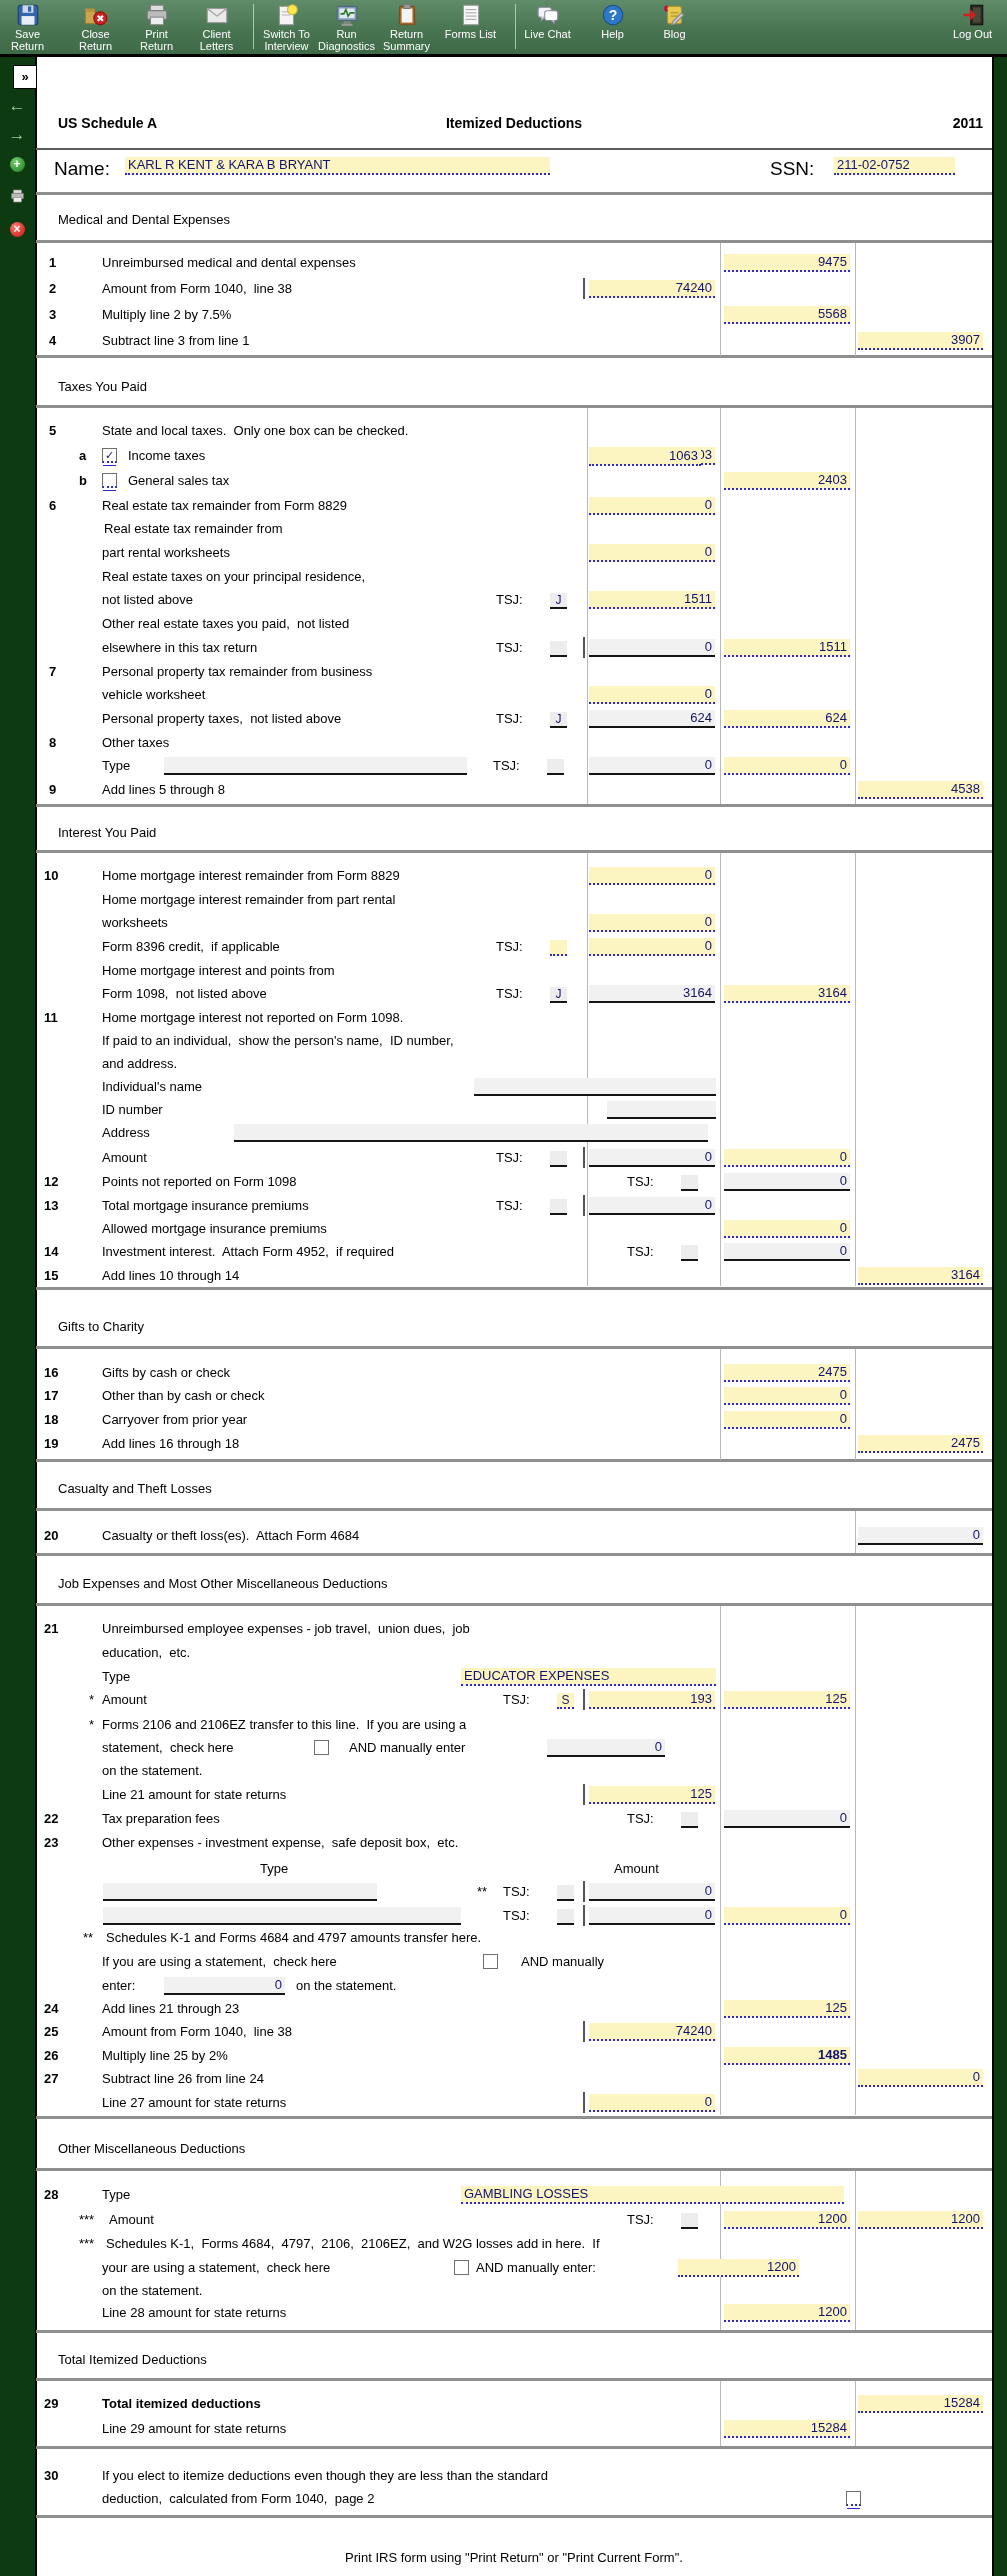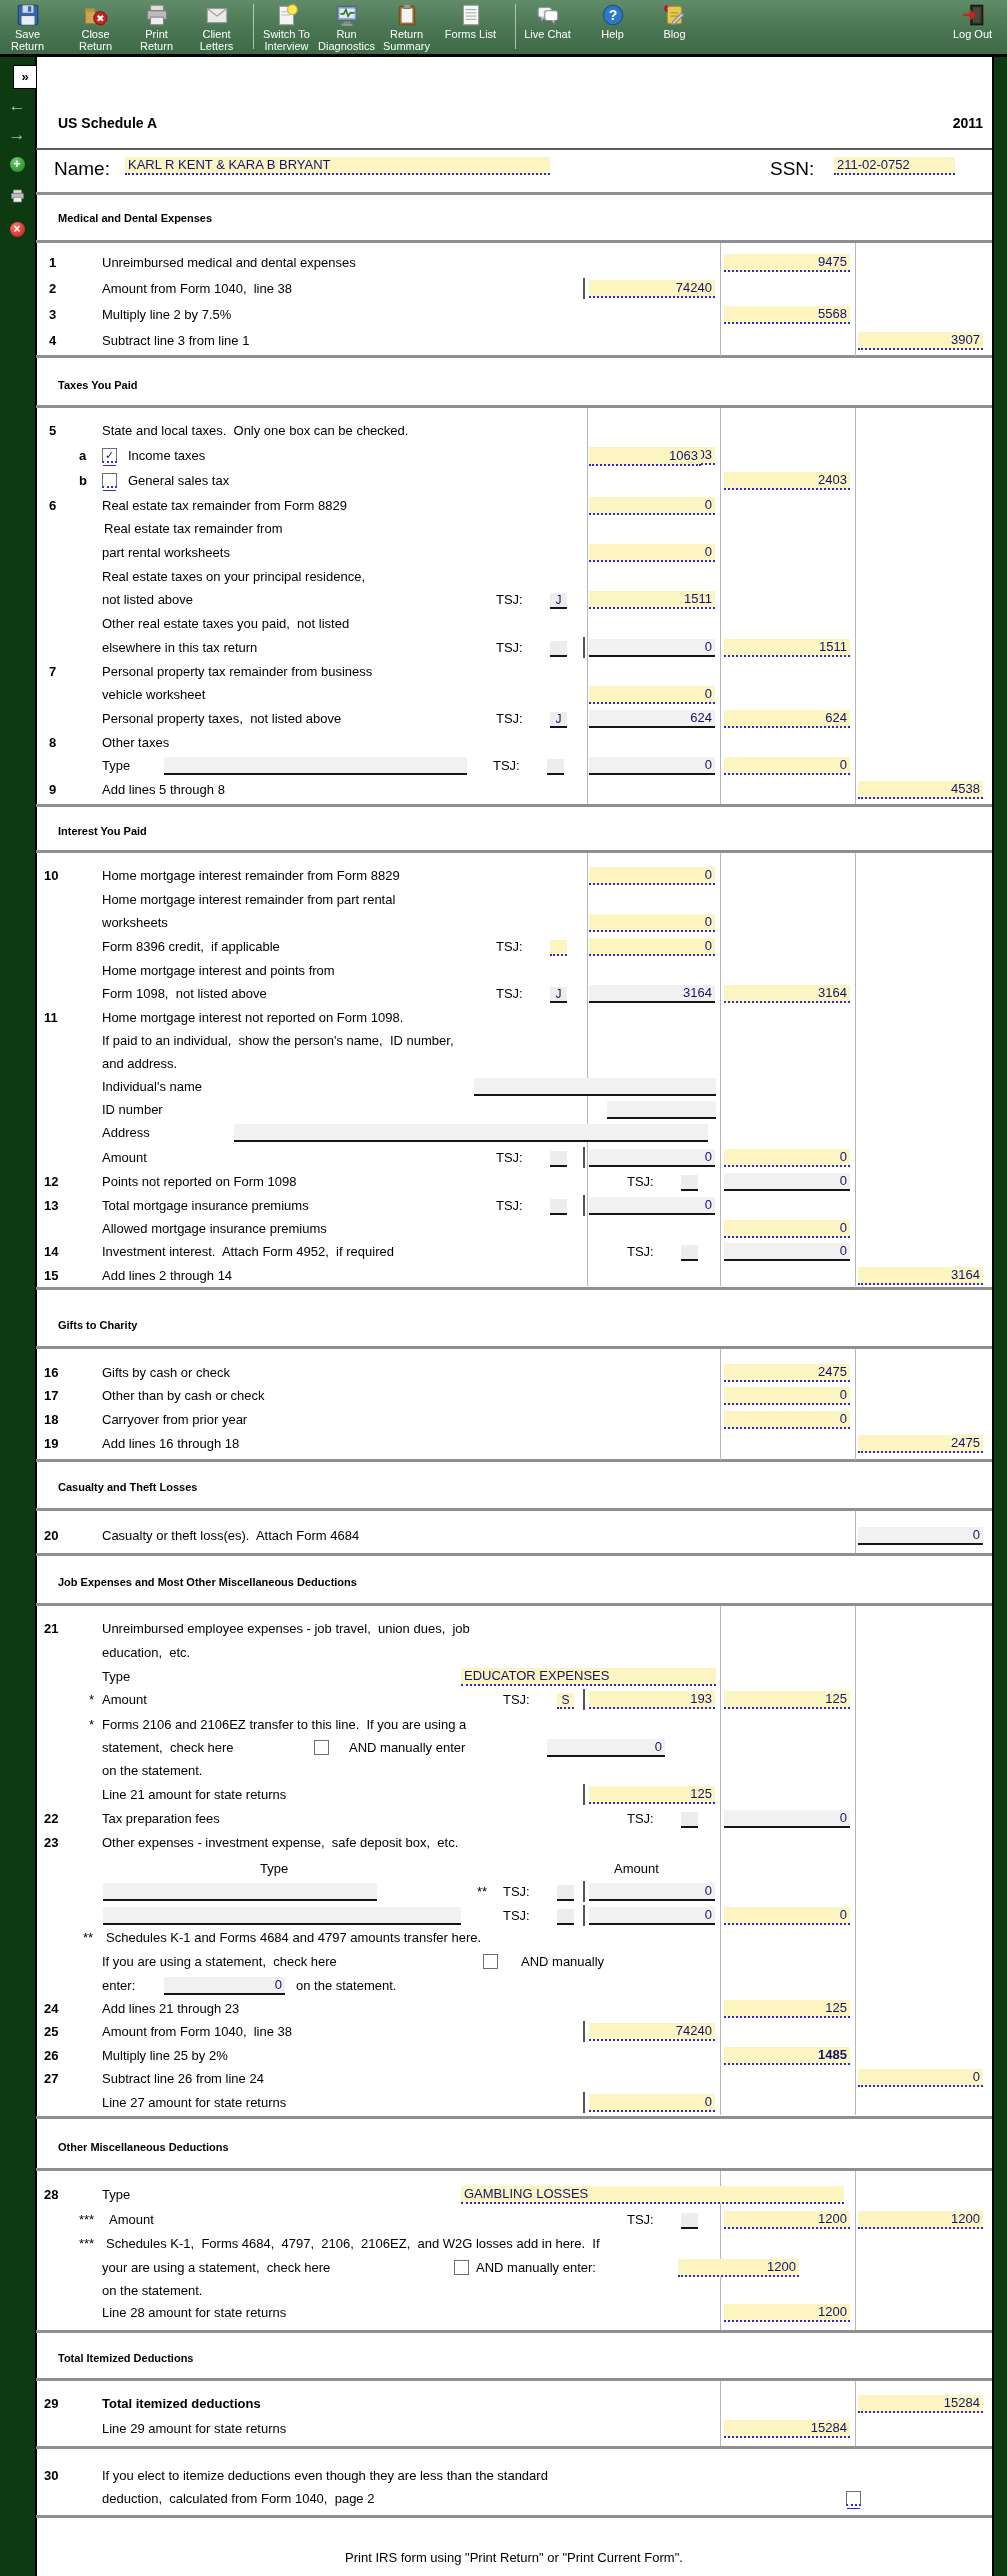--- a/index.html
+++ b/index.html
@@ -22,21 +22,21 @@
   .circ{display:inline-block;width:15px;height:15px;border-radius:50%;color:#fff;font-size:12px;
     font-weight:bold;line-height:15px;text-align:center;}
   .circ.plus{background:radial-gradient(circle at 35% 30%,#6fcf6f,#1f7a1f);}
   .circ.xx{background:radial-gradient(circle at 35% 30%,#ff7a6a,#c01010);}
   
   .hr{position:absolute;left:36px;width:956px;height:3px;background:#8f8f8f;}
   .hr.thin{height:2px;background:#5d5d5d;}
   .vline{position:absolute;width:1px;background:#b8b8b8;}
   .cell{position:absolute;font-size:13px;line-height:19px;color:#000;white-space:pre;}
   .cell.b{font-weight:bold;}
-  .sec-title{position:absolute;left:58px;font-size:11px;font-weight:bold;color:#000;white-space:pre;}
+  .sec-title{position:absolute;left:58px;font-size:13px;font-weight:normal;color:#000;white-space:pre;}
   .fld{position:absolute;height:16px;box-sizing:content-box;cursor:text;}
   .fld.fy{background:#fcf5c2;border-bottom:2px dotted #2a2ad0;}
   .fld.fg{background:#f1f1f1;border-bottom:2px solid #151515;}
   .fld>span{display:block;text-align:right;padding:0 3px;font-size:13px;line-height:16px;color:#13136b;
     overflow:hidden;white-space:pre;}
   .fld.la>span{text-align:left;}
   .tick{position:absolute;width:2px;background:#555;}
   .tsjbox{position:absolute;width:17px;height:14px;cursor:text;}
   .tsjbox.fy{background:#fcf5c2;border-bottom:2px dotted #2a2ad0;}
   .tsjbox.fg{background:#ededed;border-bottom:2px solid #151515;}
@@ -167,20 +167,21 @@
           </svg></div>
         <div class="tb-label">Log Out</div>
       </div>
       <div class="tb-sep" style="left: 253px;"></div>
       <div class="tb-sep" style="left: 515px;"></div>
     </div>
   <div id="sheet"></div>
   <div id="expander">»</div>
 
   <div class="hdr" style="left:58px;top:115px">US Schedule A</div>
+  <div class="hdr" style="left:36px;top:115px;width:956px;text-align:center">Itemized Deductions</div>
   <div class="hdr" style="left:825px;top:115px;width:158px;text-align:right">2011</div>
   <div class="hr thin" style="top:148px"></div>
 
   <div class="lbl" style="left:54px;top:158px">Name:</div>
   <div class="fld fy la" style="left:125px;top:157px;width:425px">
     <span>KARL R KENT &amp; KARA B BRYANT</span>
   </div>
   <div class="lbl" style="left:770px;top:158px">SSN:</div>
   <div class="fld fy la" style="left:834px;top:157px;width:121px">
     <span>211-02-0752</span>
@@ -406,21 +407,21 @@
     <div class="cell b" style="left: 44px; top: 1242px;">14</div>
     <div class="cell" style="left: 102px; top: 1242px;">Investment interest.  Attach Form 4952,  if required</div>
     <div class="cell" style="left: 627px; top: 1242px;">TSJ:</div>
     <div class="tsjbox fg" style="left: 681px; top: 1245px;">
       <span></span>
     </div>
     <div class="fld fg" style="left: 724px; top: 1243px; width: 126px;">
       <span>0</span>
     </div>
     <div class="cell b" style="left: 44px; top: 1266px;">15</div>
-    <div class="cell" style="left: 102px; top: 1266px;">Add lines 2 through 14</div>
+    <div class="cell" style="left: 102px; top: 1266px;">Add lines 10 through 14</div>
     <div class="fld fy" style="left: 858px; top: 1267px; width: 125px;">
       <span>3164</span>
     </div>
     <div class="sec-title" style="top: 1319px;">Gifts to Charity</div>
     <div class="hr" style="top: 1346px;"></div>
     <div class="hr" style="top: 1459px;"></div>
     <div class="vline" style="left: 720px; top: 1349px; height: 111px;"></div>
     <div class="vline" style="left: 855px; top: 1349px; height: 111px;"></div>
     <div class="cell b" style="left: 44px; top: 1363px;">16</div>
     <div class="cell" style="left: 102px; top: 1363px;">Gifts by cash or check</div>

